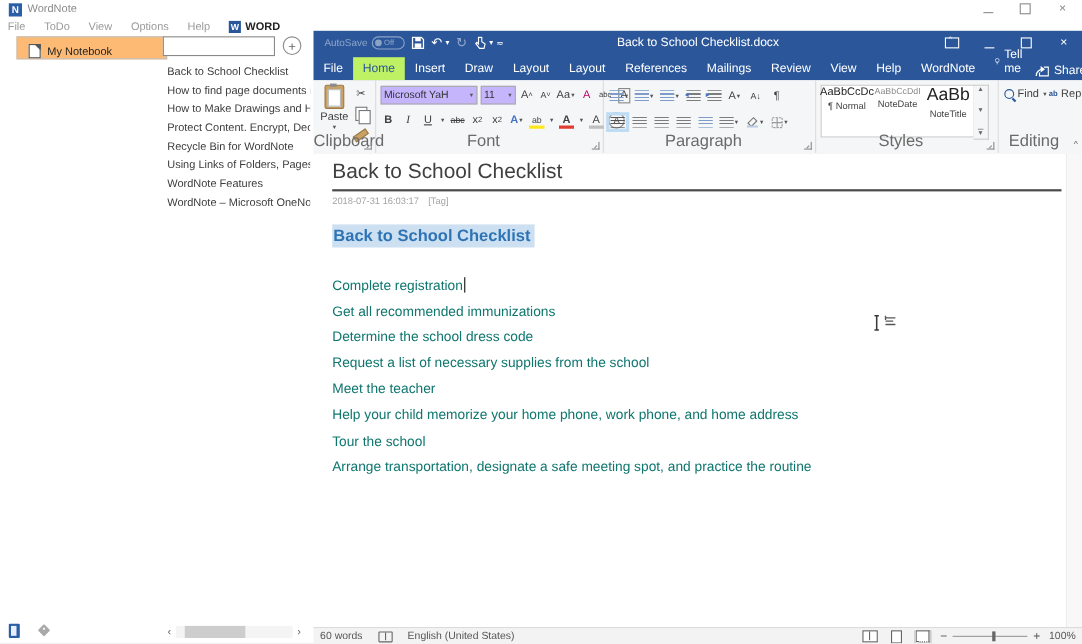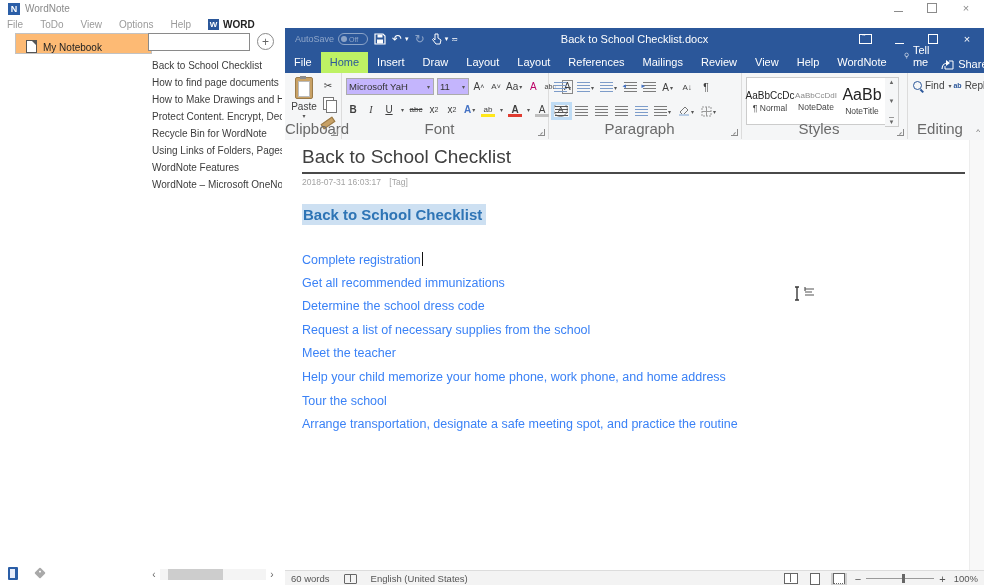--- a/index.html
+++ b/index.html
@@ -110,21 +110,21 @@
   .li{width:13px;height:10px;background:repeating-linear-gradient(to bottom,#7c7c7c 0 1px,transparent 1px 3px);}
   .li.blue{background:repeating-linear-gradient(to bottom,#7d9cc9 0 1px,transparent 1px 3px);}
   .li.sel{outline:3px solid #bfdcf5;outline-offset:1px;background:repeating-linear-gradient(to bottom,#555 0 1px,transparent 1px 3px);}
   .indicon{width:13px;height:10px;background:repeating-linear-gradient(to bottom,#7c7c7c 0 1px,transparent 1px 3px);position:relative;}
   .indicon:after{content:"◂";position:absolute;left:-1px;top:0px;font-size:7px;color:#4472c4;}
   .indicon.right:after{content:"▸";}
 
   
   #g-styles{left:456px;width:166px;}
   #stylegal{position:absolute;left:5px;top:4px;width:138px;height:46px;background:#fff;border:1px solid #ccc;display:flex;}
-  .stylecell{width:46px;display:flex;flex-direction:column;align-items:center;justify-content:center;gap:2px;}
+  .stylecell{width:46px;display:flex;flex-direction:column;align-items:center;gap:2px;}
   .stylecell .prev{color:#222;}
   .stylecell .sname{font-size:8.5px;color:#444;white-space:nowrap;}
   #styscroll{position:absolute;left:144px;top:4px;width:13px;height:46px;border:1px solid #ccc;border-left:none;background:#f5f6f7;
     display:flex;flex-direction:column;align-items:center;justify-content:space-between;font-size:6px;color:#666;padding:1px 0;}
 
   
   #g-edit{left:622px;width:66px;border-right:none;}
   .editrow{display:flex;align-items:center;gap:3px;height:15px;font-size:10px;color:#3f3f3f;}
   .mag{width:7px;height:7px;border:1.5px solid #2b579a;border-radius:50%;position:relative;}
   .mag:after{content:"";position:absolute;right:-3px;bottom:-2px;width:4px;height:1.5px;background:#2b579a;transform:rotate(45deg);}
@@ -136,21 +136,21 @@
 
   
   #w-doc{left:0;top:112px;width:699px;height:430px;background:#fff;position:absolute;overflow:hidden;}
   #doc-inner{position:absolute;left:17px;top:6px;width:648px;}
   #doc-title{font-size:19px;color:#404040;padding-bottom:4px;border-bottom:2px solid #4a4a4a;width:663px;}
   #doc-meta{margin-top:3px;font-size:8.5px;color:#a3a3a3;}
   #doc-meta .tag{margin-left:6px;}
   #doc-heading{margin-top:17px;display:inline-block;font-size:15px;font-weight:bold;color:#2e74b5;
     background:#cde0f2;padding:2px 4px 2px 1px;}
   #doc-lines{margin-top:27px;}
-  .docline{font-size:12.5px;color:#3b82f6;height:23.6px;white-space:nowrap;}
+  .docline{font-size:12.5px;color:#0f766e;height:23.6px;white-space:nowrap;}
   #caret{display:inline-block;width:1px;height:14px;background:#111;vertical-align:-2px;margin-left:1px;}
   #mouse{left:508px;top:146px;position:absolute;}
   #w-vscroll{right:0;top:112px;width:14px;height:430px;background:#f8f8f8;border-left:1px solid #ededed;position:absolute;}
 
   
   #w-status{left:0;top:542px;width:699px;height:15px;background:#f3f3f3;border-top:1px solid #dcdcdc;
     position:absolute;display:flex;align-items:center;font-size:9.5px;color:#565656;}
   #st-left{display:flex;align-items:center;gap:14px;padding-left:6px;}
   .bookicon{width:11px;height:8px;border:1px solid #666;border-radius:1px;position:relative;}
   .bookicon:after{content:"";position:absolute;left:5px;top:0;width:1px;height:7px;background:#666;}

